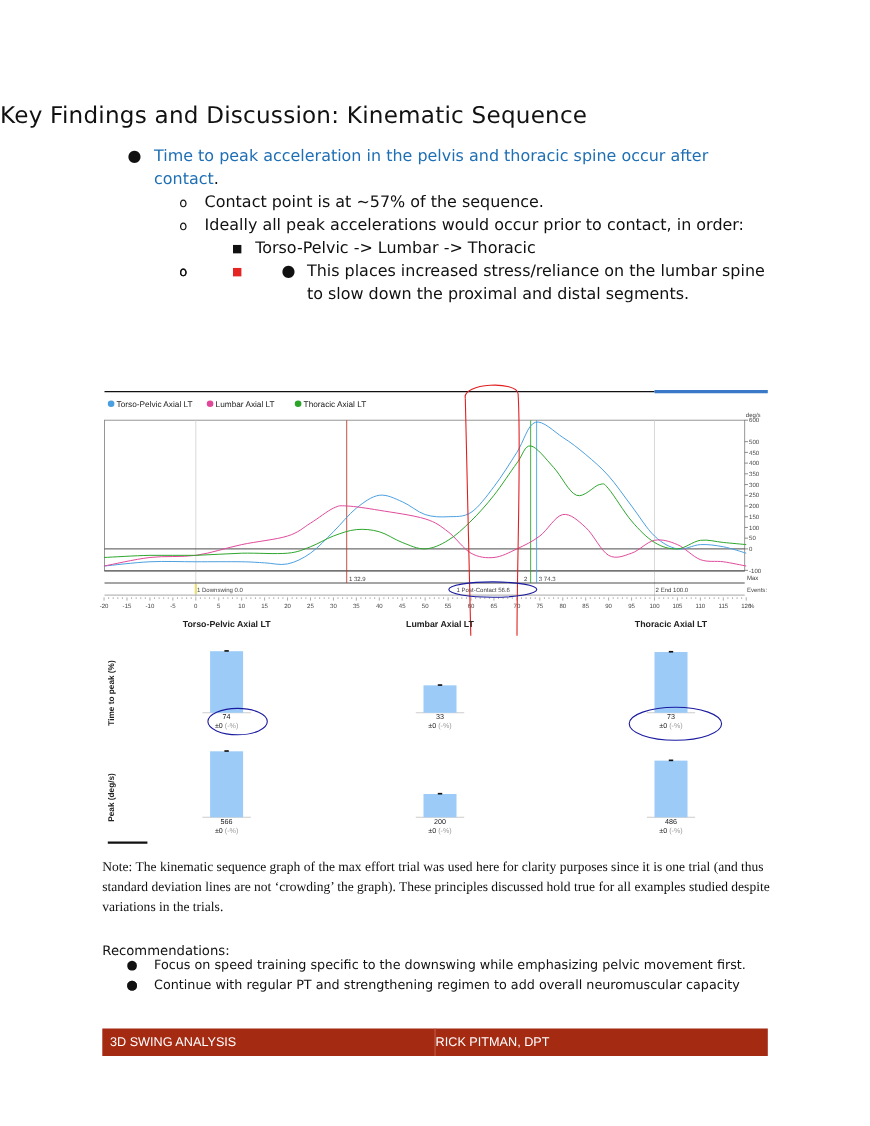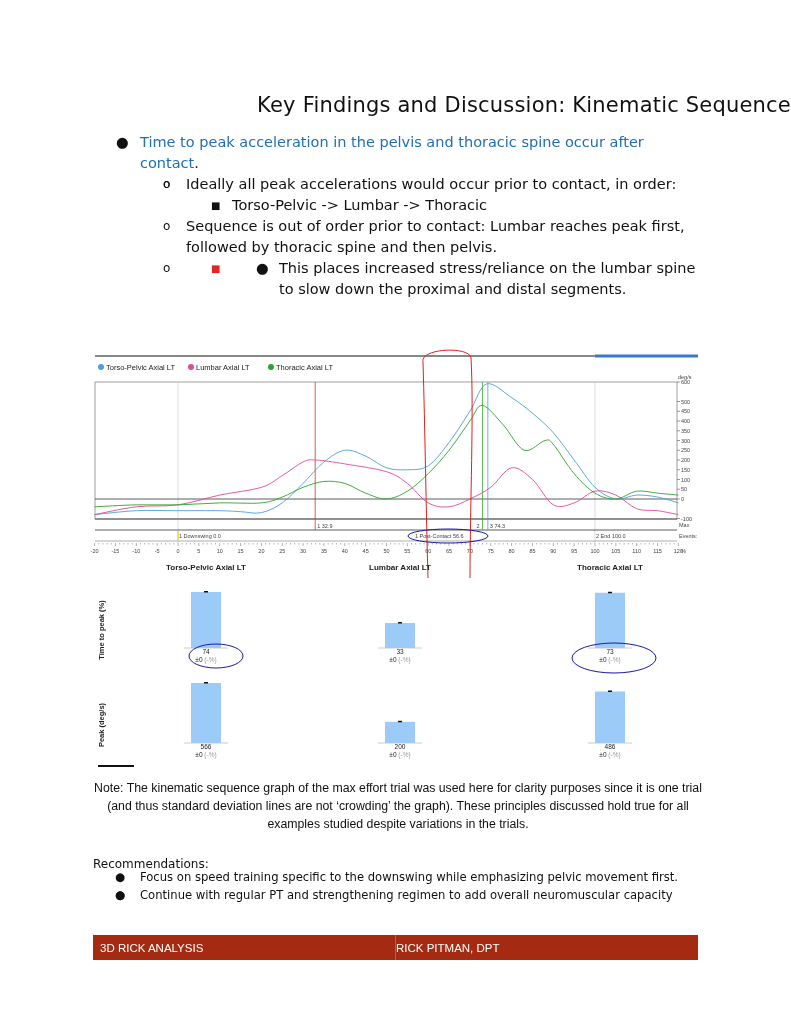--- a/index.html
+++ b/index.html
@@ -1,52 +1,52 @@
 <!DOCTYPE html>
 <html><head>
 <meta charset="utf-8">
 <style>
   body { margin:0; background:#fff; }
   .page { position:relative; width:791px; height:1024px; background:#fff; font-family:"Liberation Sans", sans-serif; color:#111; overflow:hidden; }
-  .title { position:absolute; left:0; width:791px; top:93px; text-align:right; font-size:21px; font-family:"DejaVu Sans", sans-serif; font-weight:normal; letter-spacing:0.2px; }
+  .title { position:absolute; left:0; width:791px; top:93px; text-align:left; font-size:21px; font-family:"DejaVu Sans", sans-serif; font-weight:normal; letter-spacing:0.2px; }
   .blist { position:absolute; left:114px; top:132px; width:590px; font-size:14.5px; line-height:21px; font-family:"DejaVu Sans", sans-serif; }
   .row { position:relative; }
   .row .mk { position:absolute; }
   .lvl0 { padding-left:26px; color:#1f6fb5; }
   .lvl0 .mk { left:2px; color:#111; }
   .lvl1 { padding-left:72px; }
   .lvl1 .mk { left:49px; font-size:12px; }
   .lvl2 { padding-left:118px; }
   .lvl2 .mk { left:97px; font-size:10px; }
   .red { color:#e52424; }
   .lvl3 { padding-left:165px; }
   .lvl3 .mk { left:142px; }
   .chart-wrap { position:absolute; left:90px; top:348px; width:610px; height:425px; }
   svg text { font-family:"Liberation Sans", sans-serif; }
-  .note { position:absolute; left:93px; top:779px; width:610px; font-size:12.3px; line-height:18px; font-family:Liberation Sans, sans-serif;text-align:center; }
+  .note { position:absolute; left:93px; top:779px; width:610px; font-size:12.3px; line-height:18px; font-family:Liberation Serif, serif; }
   .rec-title { position:absolute; left:93px; top:841px; font-size:12px; font-family:"DejaVu Sans", sans-serif;margin-top:16px; }
   .recs { position:absolute; left:115px; top:869px; font-size:11.6px; line-height:17.5px; font-family:"DejaVu Sans", sans-serif; }
   .recs .r { position:relative; padding-left:25px; }
   .recs .r .mk { position:absolute; left:0; }
   .footer { position:absolute; left:93px; top:935px; width:605px; height:25px; background:#a52a12; color:#fff; font-size:11.5px; display:flex; align-items:center; }
   .footer .l { flex:1; padding-left:7px; border-right:1px solid #c25a44; height:100%; display:flex; align-items:center; }
   .footer .r { flex:1; text-align:left; padding-right:7px; }
 </style>
 </head>
 <body>
 
 <div class="page">
   <div class="title">Key Findings and Discussion: Kinematic Sequence</div>
 
   <div class="blist" id="findings">
       <div class="row lvl0"><span class="mk">●</span><span style="color: rgb(31, 111, 181);">Time to peak acceleration in the pelvis and thoracic spine occur after contact</span><span style="color: rgb(17, 17, 17);">.</span></div>
-      <div class="row lvl1"><span class="mk">o</span></div>
+      <div class="row lvl1"><span class="mk">o</span><span>Contact point is at ~57% of the sequence.</span></div>
       <div class="row lvl1"><span class="mk">o</span><span>Ideally all peak accelerations would occur prior to contact, in order:</span></div>
       <div class="row lvl2"><span class="mk">■</span><span>Torso-Pelvic -&gt; Lumbar -&gt; Thoracic</span></div>
-      <div class="row lvl1"><span class="mk">o</span><span>Sequence is out of order prior to contact: Lumbar reaches peak first, followed by thoracic spine and then pelvis.</span></div>
+      <div class="row lvl1"><span class="mk">o</span></div>
       <div class="row lvl1"><span class="mk">o</span></div>
       <div class="row lvl2 red"><span class="mk" style="color: rgb(229, 36, 36);">■</span></div>
       <div class="row lvl3"><span class="mk">●</span><span>This places increased stress/reliance on the lumbar spine to slow down the proximal and distal segments.</span></div>
     </div>
 
   <div class="chart-wrap">
     <svg id="ks" width="610" height="425">
         <line x1="5" y1="8" x2="505" y2="8" stroke="#111" stroke-width="1.2"></line>
         <line x1="505" y1="8" x2="608" y2="8" stroke="#3a78c8" stroke-width="3"></line>
         <circle cx="11" cy="19" r="3" fill="#4a9fe0"></circle>
@@ -321,16 +321,16 @@
 
   <div class="note">Note: The kinematic sequence graph of the max effort trial was used here for clarity purposes since it is one trial (and thus standard deviation lines are not ‘crowding’ the graph). These principles discussed hold true for all examples studied despite variations in the trials.</div>
   <div class="rec-title">Recommendations:</div>
   <div class="recs">
     <div class="r"><span class="mk">●</span><span>Focus on speed training specific to the downswing while emphasizing pelvic movement first.</span></div>
     <div class="r"><span class="mk">●</span></div>
     <div class="r"><span class="mk">●</span><span>Continue with regular PT and strengthening regimen to add overall neuromuscular capacity</span></div>
   </div>
 
   <div class="footer">
-    <div class="l">3D RICK ANALYSIS</div>
+    <div class="l">3D SWING ANALYSIS</div>
     <div class="r">RICK PITMAN, DPT</div>
   </div>
 </div>
 
 </body></html>

